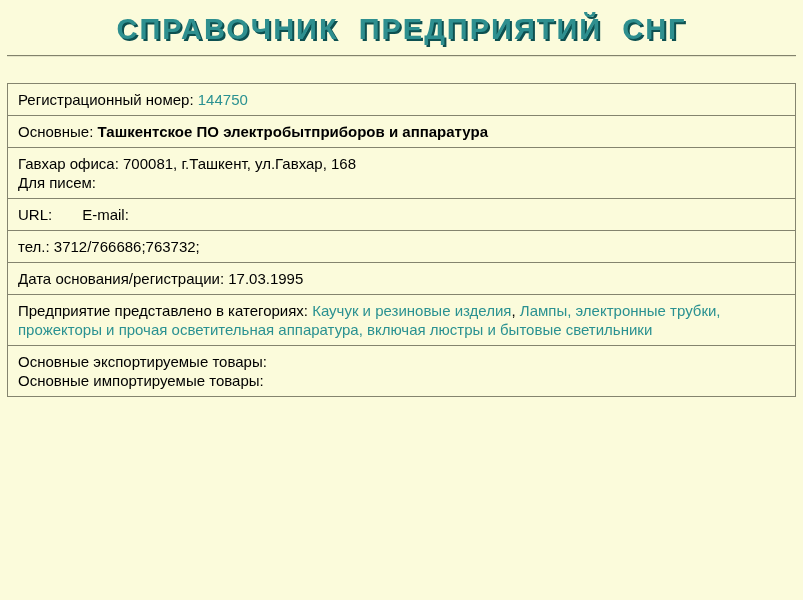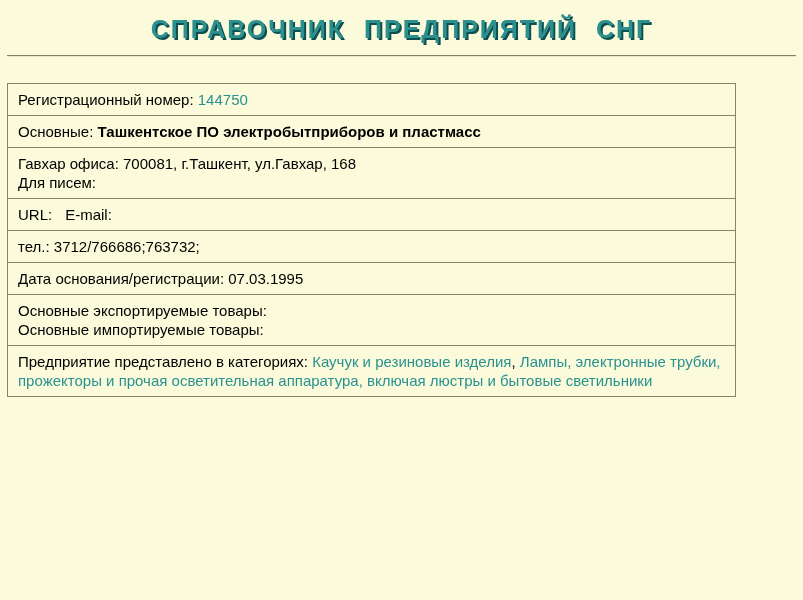--- a/index.html
+++ b/index.html
@@ -13,100 +13,100 @@
     font-family: "Liberation Sans", sans-serif;
     font-size: 15px;
     line-height: 19px;
     color: #000;
     overflow: hidden;
   }
   .page-title {
     margin: 13px 0 10px 0;
     text-align: center;
     font-weight: bold;
-    font-size: 25px;
+    font-size: 29px;
     line-height: 32px;
     letter-spacing: 2px;
     word-spacing: 10px;
     color: #2E8F8F;
     text-shadow: 2px 2px 0 #0D5050;
     font-family: "Liberation Sans", sans-serif;
   }
   hr.top-rule {
     border: 0;
     border-top: 1px solid #82826C;
     border-bottom: 1px solid #E6E6C8;
     margin: 0 7px;
   }
   table.record {
     border-collapse: collapse;
     table-layout: fixed;
-    width: 729px;
+    width: 789px;
     margin: 26px 0 0 7px;
   }
   table.record td {
     border: 1px solid #84846E;
     padding: 6px 10px;
     vertical-align: top;
     word-wrap: break-word;
   }
   td.leaders-cell-label {
     width: 80px;
   }
   .teal { color: #2A9191; }
   .bold { font-weight: bold; }
   .preline { white-space: pre-line; }
-  .email-label { margin-left: 13px; }
+  .email-label { margin-left: 30px; }
   a.cat-link {
     color: #2A9191;
     text-decoration: none;
     cursor: pointer;
   }
 </style>
 </head>
 <body>
 
 <div class="page-title">СПРАВОЧНИК ПРЕДПРИЯТИЙ СНГ</div>
 
 <hr class="top-rule">
 
 <table class="record">
   <tbody>
       <tr>
     <td colspan="2"><span>Регистрационный номер: </span><span class="teal">144750</span></td>
   </tr>
 
   <tr>
-    <td colspan="2"><span>Основные: </span><span class="bold">Ташкентское ПО электробытприборов и пластмасс</span></td>
+    <td colspan="2"><span>Основные: </span><span class="bold">Ташкентское ПО электробытприборов и аппаратура</span></td>
   </tr>
 
   <tr>
     <td colspan="2">
       <div><span>Гавхар офиса: </span><span>700081, г.Ташкент, ул.Гавхар, 168</span></div>
       <div><span>Для писем:</span></div>
     </td>
   </tr>
 
   <tr>
     <td colspan="2"><span>URL:</span><span class="email-label">E-mail:</span></td>
   </tr>
 
   <tr>
     <td colspan="2"><span>тел.: </span><span>3712/766686;763732;</span></td>
   </tr>
 
 
   <tr>
-    <td colspan="2"><span>Дата основания/регистрации: </span><span>07.03.1995</span></td>
+    <td colspan="2"><span>Дата основания/регистрации: </span><span>17.03.1995</span></td>
   </tr>
 
 
 
   <tr>
-    <td colspan="2" class="preline">Основные экспортируемые товары:
-Основные импортируемые товары:</td>
+    <td colspan="2"><span>Предприятие представлено в категориях: </span><a class="cat-link">Каучук и резиновые изделия</a><span>, </span><a class="cat-link">Лампы, электронные трубки, прожекторы и прочая осветительная аппаратура, включая люстры и бытовые светильники</a></td>
   </tr>
 
   <tr>
-    <td colspan="2"><span>Предприятие представлено в категориях: </span><a class="cat-link">Каучук и резиновые изделия</a><span>, </span><a class="cat-link">Лампы, электронные трубки, прожекторы и прочая осветительная аппаратура, включая люстры и бытовые светильники</a></td>
+    <td colspan="2" class="preline">Основные экспортируемые товары:
+Основные импортируемые товары:</td>
   </tr>
 </tbody>
   </table>
 
 </body></html>

